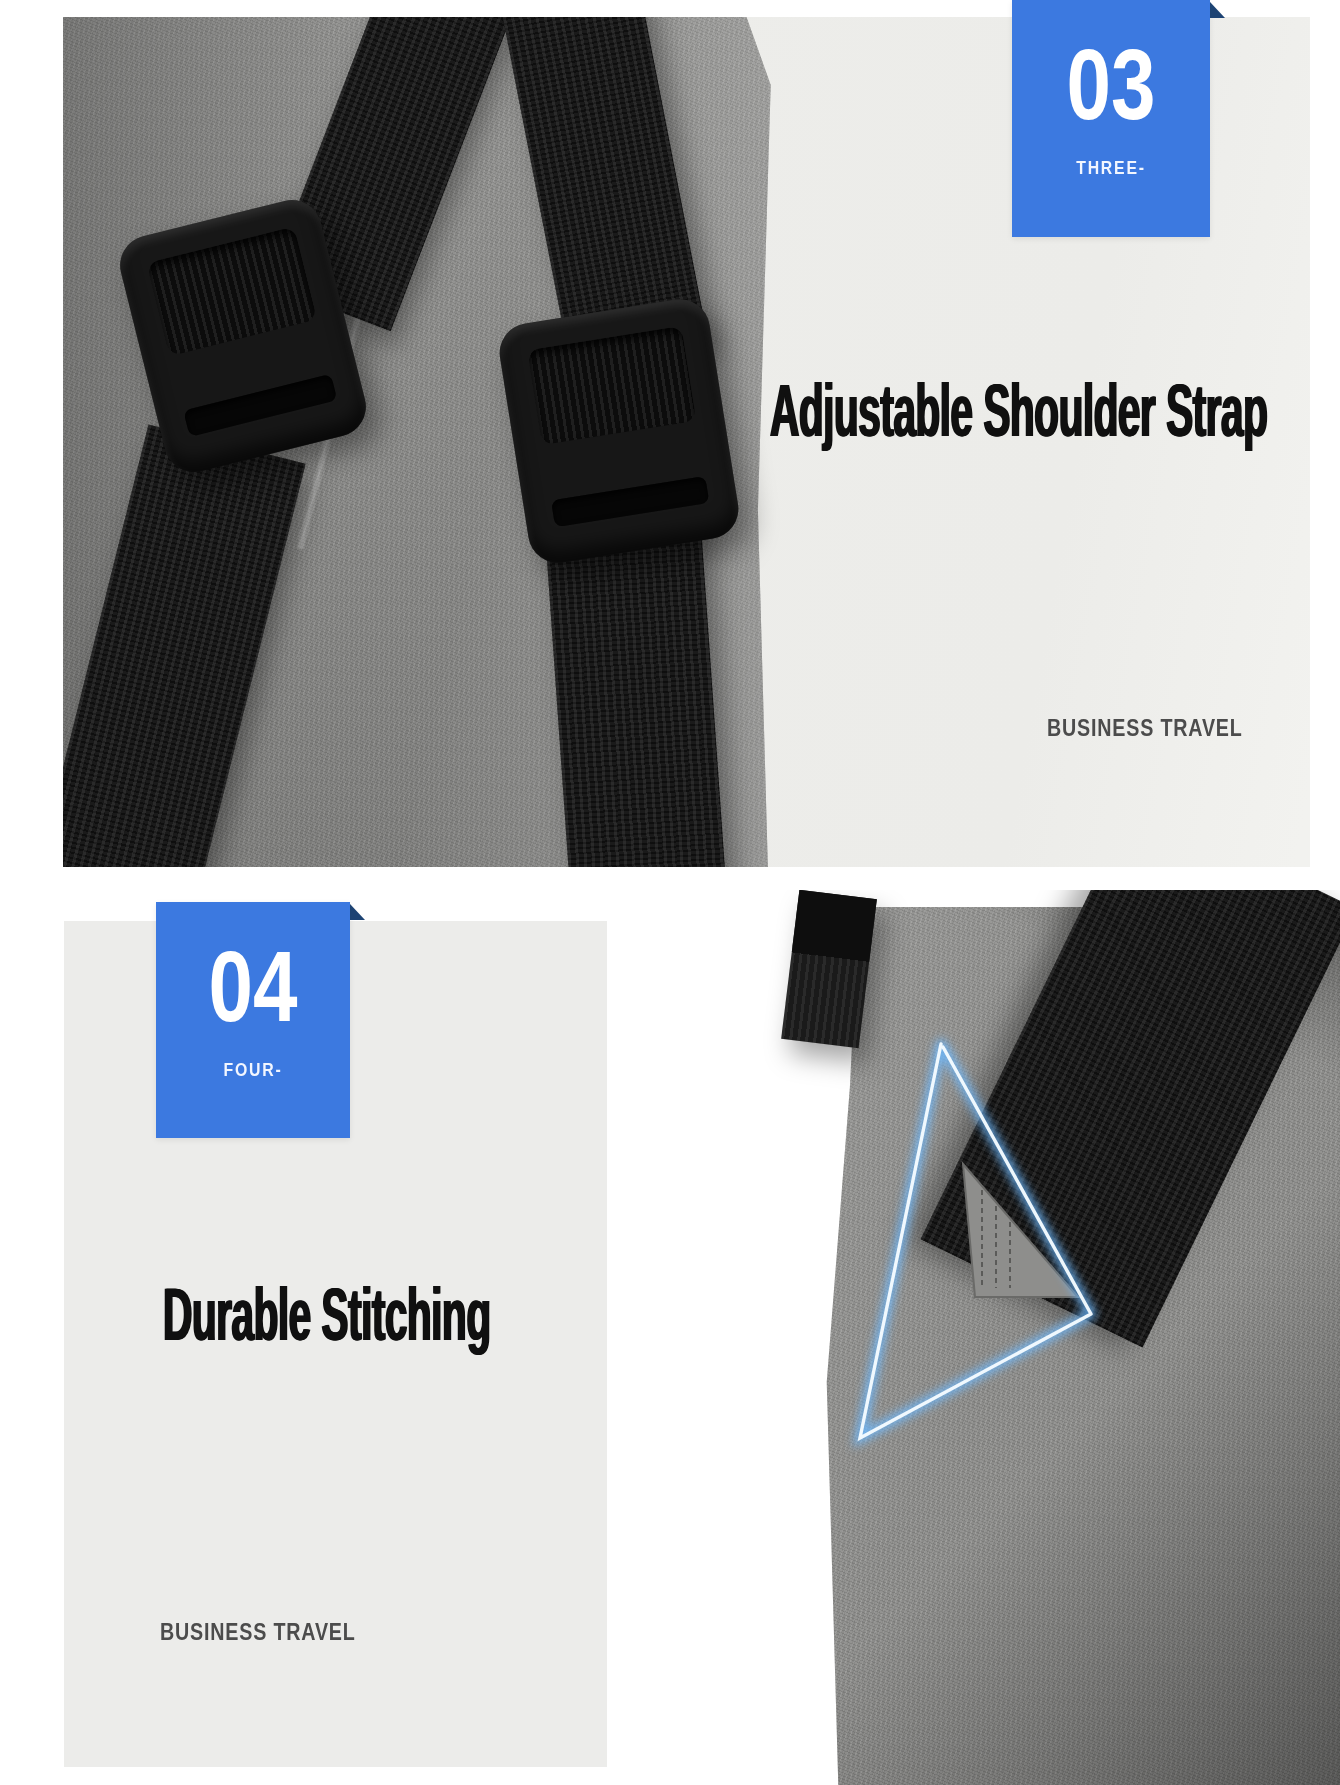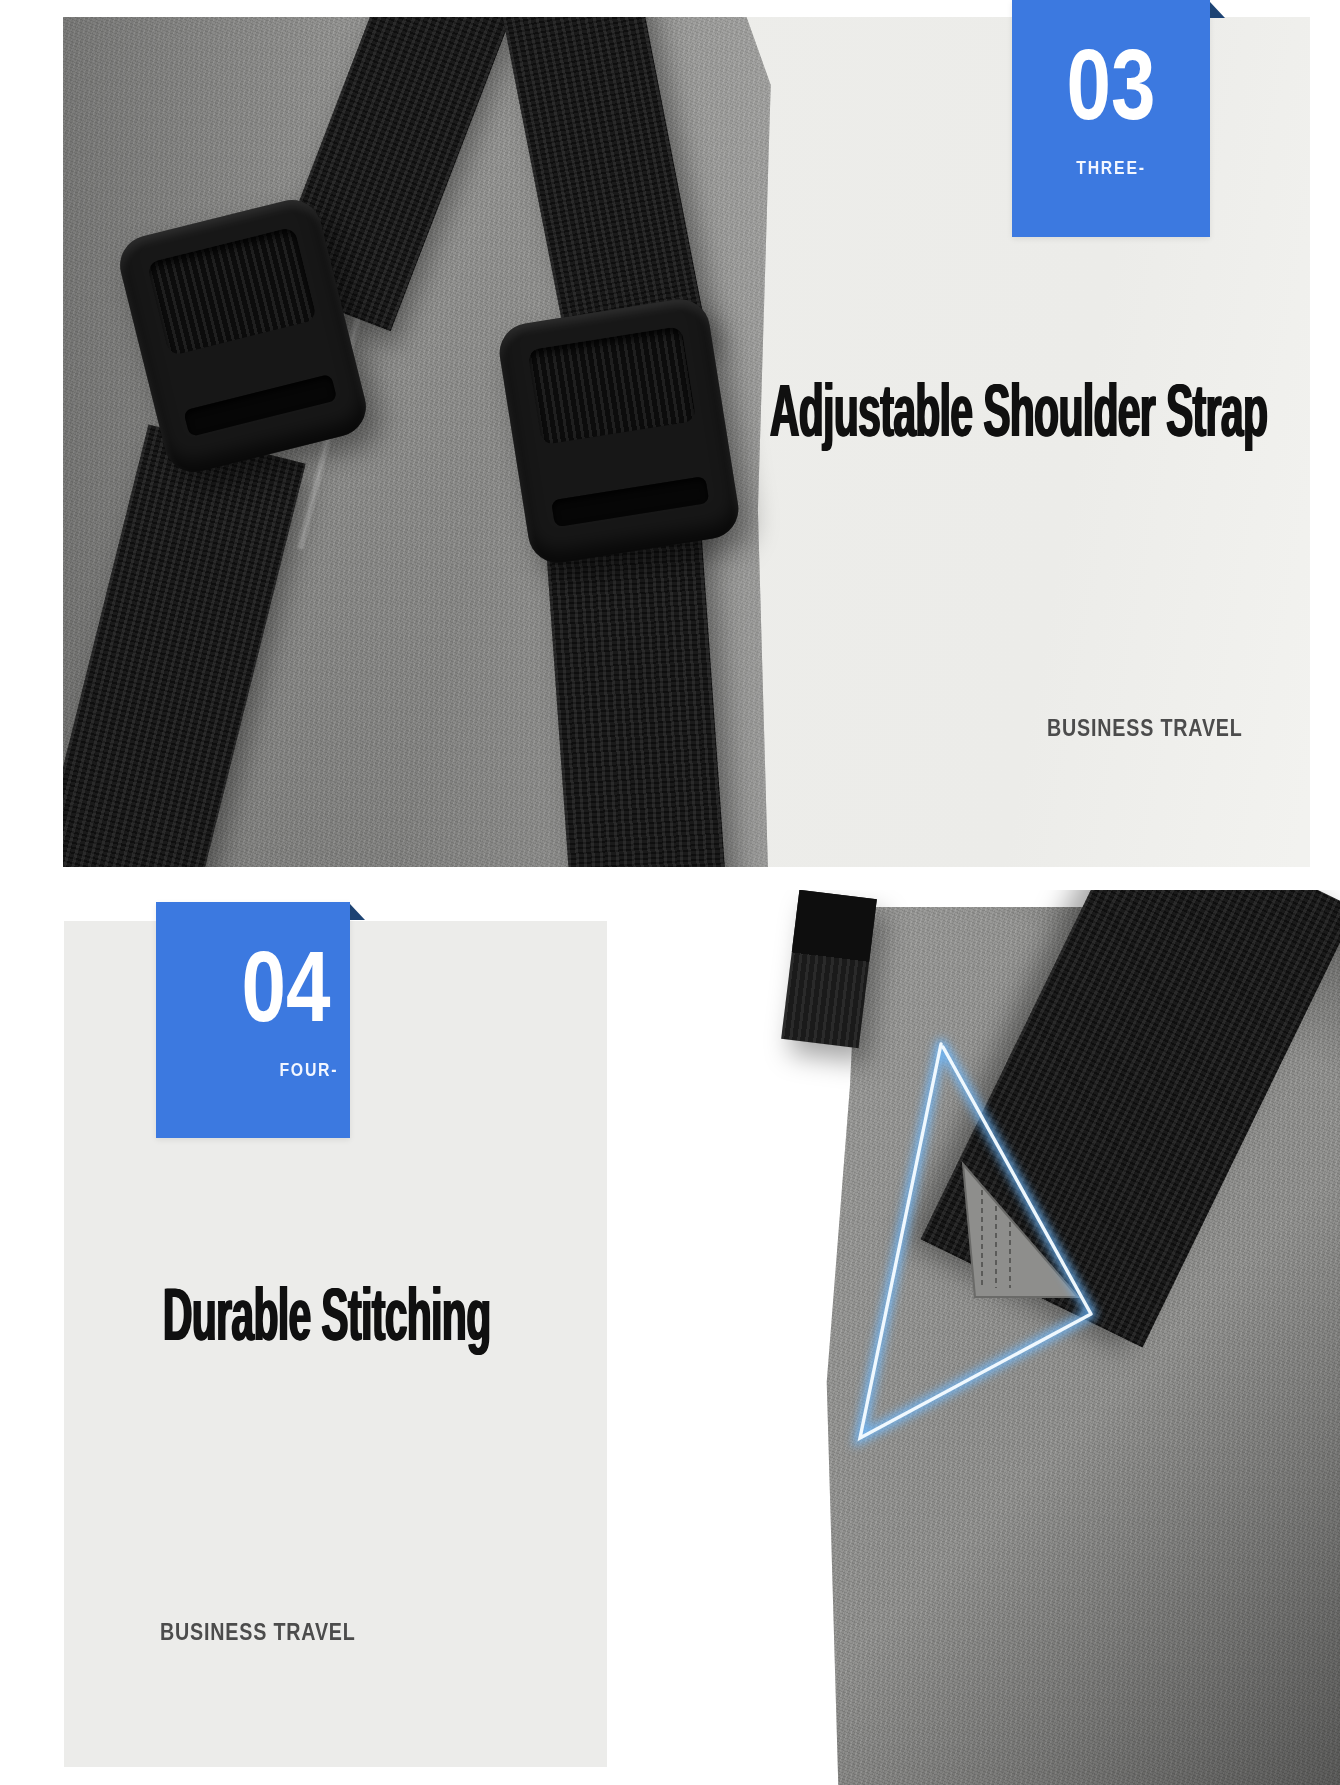--- a/index.html
+++ b/index.html
@@ -77,21 +77,21 @@
     background-image:linear-gradient(180deg,#0e0e0e 0 42%,rgba(0,0,0,0) 42%),
       repeating-linear-gradient(90deg, rgba(255,255,255,0.07) 0 3px, rgba(255,255,255,0) 3px 8px);}
   .web-band{left:255px;top:-60px;width:247px;height:488px;transform:rotate(26deg);
     box-shadow:-14px 10px 28px rgba(0,0,0,0.35);}
   .glow-svg{position:absolute;left:0;top:0;width:580px;height:895px;}
 
   
   .badge{position:absolute;background:var(--badge-blue,#3c79e0);color:#fff;text-align:center;
     box-shadow:0 2px 6px rgba(0,0,0,0.08);}
   .badge-03{left:1012px;top:0;width:198px;height:237px;}
-  .badge-04{left:156px;top:902px;width:194px;height:236px;text-align:right;}
+  .badge-04{left:156px;top:902px;width:194px;height:236px;}
   .badge-number{font-weight:bold;font-size:100px;line-height:1;padding-top:34px;
     transform:scaleX(0.80);transform-origin:50% 0;}
   .badge-label{margin-top:24px;font-weight:bold;font-size:18px;letter-spacing:2px;
     transform:scaleX(0.88);transform-origin:50% 0;color:#f2f6ff;}
   .fold{position:absolute;width:15px;height:16px;background:var(--badge-fold,#1d4373);
     clip-path:polygon(0 0,100% 100%,0 100%);}
   .fold-03{left:1210px;top:2px;}
   .fold-04{left:350px;top:904px;}
 
   

